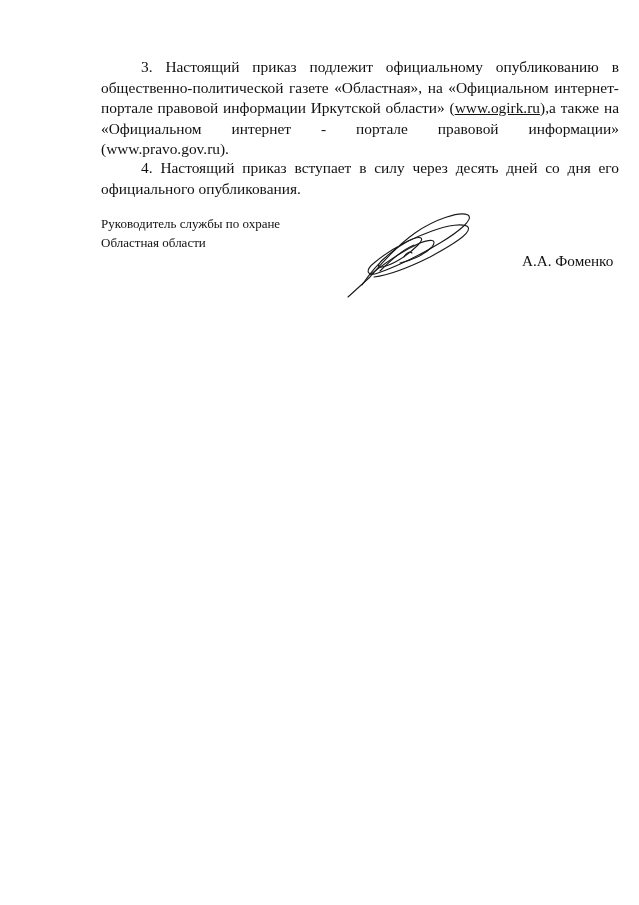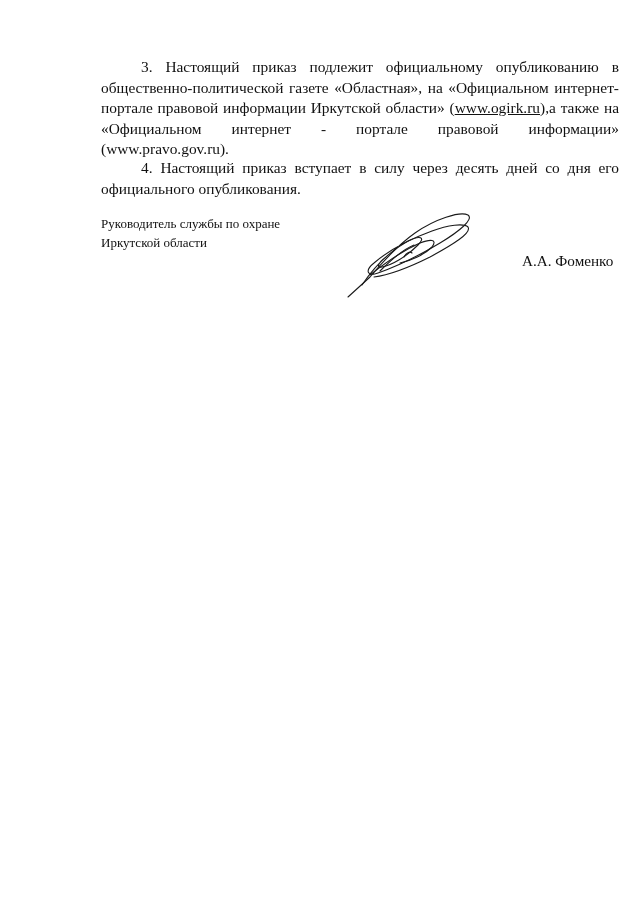--- a/index.html
+++ b/index.html
@@ -64,21 +64,21 @@
 <div class="para" id="para3">
   <p><span>3.</span> <span>Настоящий приказ подлежит официальному опубликованию в общественно-политической газете «Областная», на «Официальном интернет-портале правовой информации Иркутской области» (</span><span class="link">www.ogirk.ru</span><span>),а также на «Официальном интернет - портале правовой информации» (www.pravo.gov.ru).</span></p>
 </div>
 
 <div class="para" id="para4">
   <p><span>4.</span> <span>Настоящий приказ вступает в силу через десять дней со дня его официального опубликования.</span></p>
 </div>
 
 <div class="signer-title">
   <div>Руководитель службы по охране</div>
-  <div>Иркутской области</div>
+  <div>Областная области</div>
 </div>
 
 <div class="signature">
   <svg width="140" height="100" viewBox="0 0 140 100" fill="none" stroke="#1a1a1a" stroke-width="1.1" stroke-linecap="round" stroke-linejoin="round">
     <path d="M8 92 L30 72 C40 60 55 42 75 28 C95 14 120 6 128 10 C134 14 120 26 100 38 C80 50 55 62 38 68 C28 72 24 66 34 58 C48 46 70 34 92 26 C108 20 124 18 128 22 C132 28 112 40 90 52 C70 62 50 70 34 72"></path>
     <path d="M22 80 C34 62 50 46 68 36 C80 30 86 32 78 40 C66 52 52 60 42 62 C36 63 38 58 46 52"></path>
     <path d="M30 70 C45 58 62 46 80 38 C90 34 98 34 92 42 C84 50 70 56 60 58"></path>
     <path d="M40 66 C52 54 64 44 74 40"></path>
     <path d="M64 52 C66 48 70 46 72 48"></path>
   </svg>

